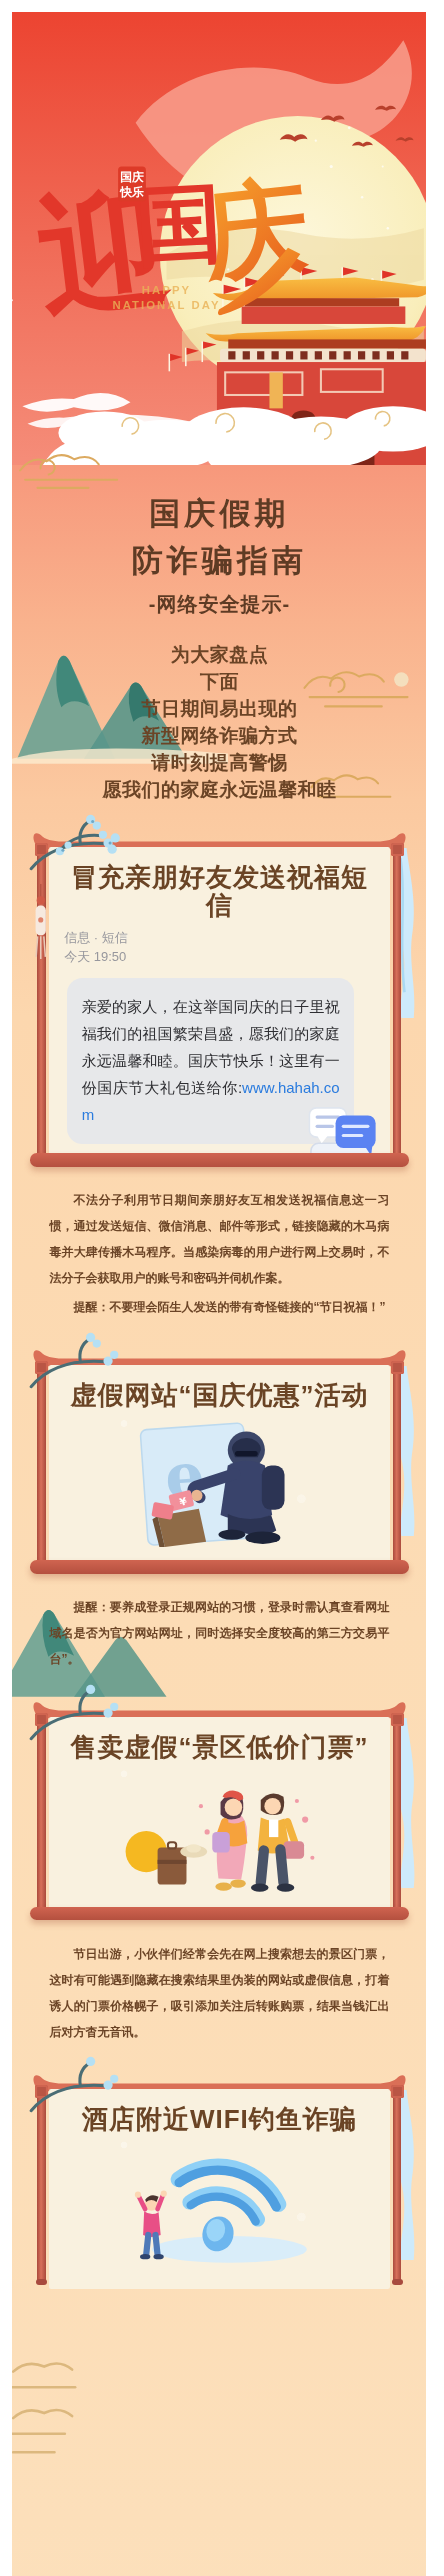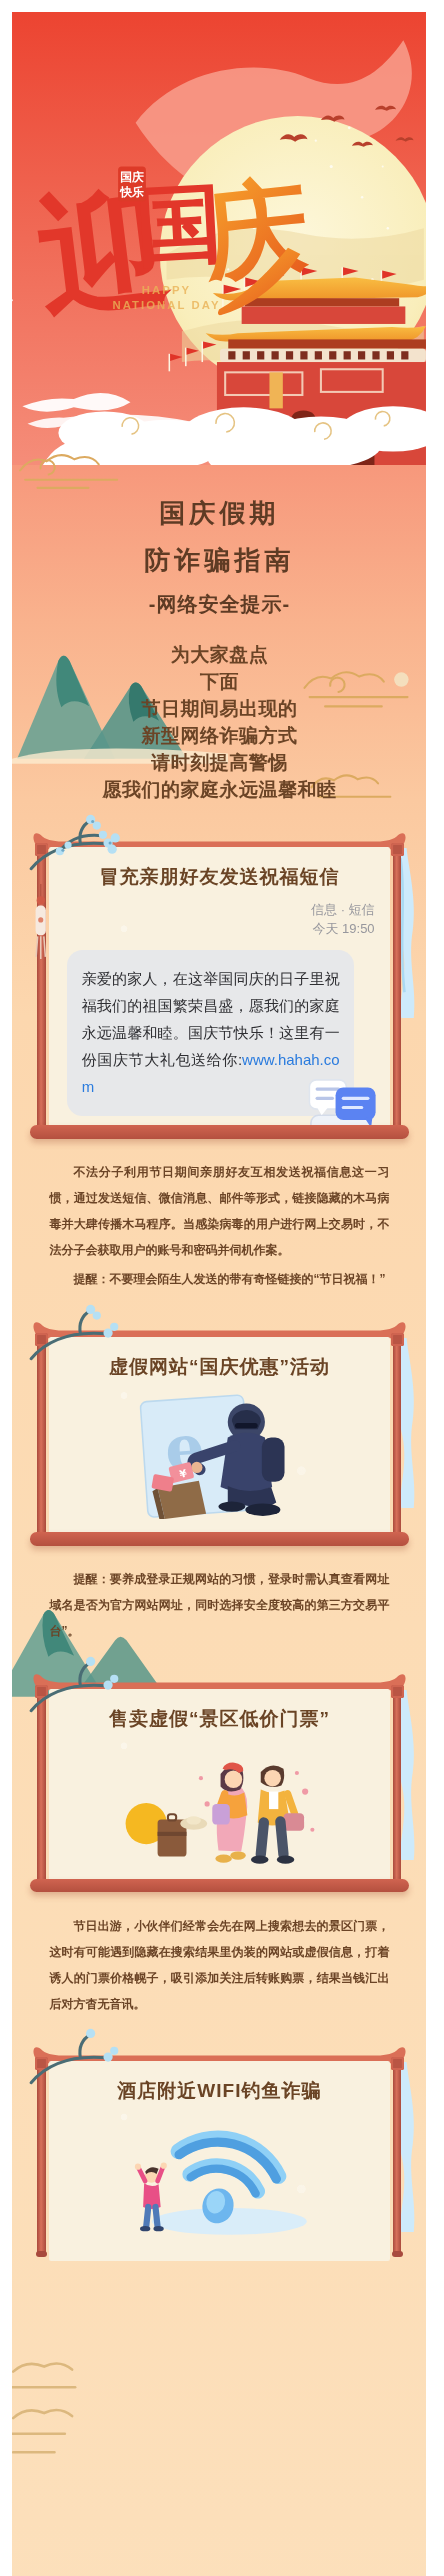--- a/index.html
+++ b/index.html
@@ -3,43 +3,43 @@
 <meta charset="utf-8">
 <style>
   html,body{margin:0;padding:0;}
   body{background:#ffffff;font-family:"Liberation Sans","DejaVu Sans",sans-serif;}
   .page{position:relative;width:445px;height:3597px;margin:0 auto;background:#ffffff;overflow:hidden;}
   .canvas{position:absolute;left:12.4px;top:12.4px;width:414px;height:3584px;overflow:hidden;
     background:linear-gradient(180deg,#f2604b 0%,#f4826c 9%,#f79a7d 13%,#f9b28d 17%,#fbc9a0 22%,#fcd7ae 28%,#fcdcb5 45%,#fcdfba 70%,#fde4c2 88%,#fdebcd 100%);}
   .hero{display:block;width:414px;height:453px;}
   
   .header{position:relative;margin-top:25px;text-align:center;z-index:2;}
-  .header h1{margin:0;font-size:26px;line-height:47px;letter-spacing:4.1px;color:#5e3b24;font-weight:800;}
+  .header h1{margin:0;font-size:31px;line-height:47px;letter-spacing:4.1px;color:#5e3b24;font-weight:800;}
   .subtitle{margin-top:6.2px;font-size:20px;color:#5e3b24;font-weight:700;letter-spacing:1px;}
   .intro{position:relative;margin-top:23px;z-index:2;}
   .intro p{margin:0;text-align:center;font-size:19px;line-height:27px;color:#6b4426;font-weight:700;letter-spacing:0.5px;}
   
   .card{position:relative;width:368px;margin:24px auto 0;z-index:2;}
   .roof{display:block;width:381px;margin-left:-6.7px;height:23px;}
   .rail{position:absolute;top:18.5px;bottom:7.2px;width:8.2px;background:linear-gradient(90deg,#aa4a3c,#d8705a 45%,#aa4a3c);z-index:2;}
   .rail.left{left:2.1px;}.rail.right{right:2.1px;}
   .rail::before{content:"";position:absolute;top:-2.1px;left:-2.6px;width:13.4px;height:13.4px;background:#b95544;border-radius:2.6px;box-shadow:inset 0 0 0 2.1px #cf6450;}
   .rail::after{content:"";position:absolute;bottom:-3.1px;left:-1.5px;width:11.3px;height:6.2px;background:#a84a3e;border-radius:3.1px;}
   .card-inner{position:relative;margin:-2.1px 13.4px 8.2px;background:#f9f1df;border-radius:2.1px;padding:15.5px 11.3px 23px;z-index:1;
     background-image:radial-gradient(circle at 22% 28%,rgba(255,255,255,.35) 0 3.1px,transparent 3.6px),radial-gradient(circle at 74% 64%,rgba(255,255,255,.28) 0 4.1px,transparent 4.6px);}
-  .card h2{margin:0;text-align:center;font-size:19px;line-height:28px;color:#6a4425;font-weight:800;letter-spacing:1px;}
+  .card h2{margin:0;text-align:center;font-size:26px;line-height:28px;color:#6a4425;font-weight:800;letter-spacing:1px;}
   .card-base{position:absolute;left:-5.2px;right:-5.2px;bottom:0;height:13.4px;border-radius:6.7px;
     background:linear-gradient(180deg,#d06450,#b4503f);box-shadow:0 4.1px 6.2px rgba(150,60,40,.28);z-index:3;}
   .plum{position:absolute;top:-15.5px;left:-8.2px;width:118px;height:62px;z-index:4;}
   .ribbon{position:absolute;top:21.6px;right:-14.4px;width:27px;height:170px;z-index:0;}
   .ornament{position:absolute;top:57px;left:-3.1px;width:17.5px;height:77px;z-index:4;}
   .illo{display:block;margin:9.3px auto 0;}
   
   .sms{position:relative;margin-top:10.3px;padding:0 4.1px;}
-  .sms-meta{text-align:right;color:#97979d;font-size:13px;line-height:18.5px;font-weight:400;}
+  .sms-meta{text-align:left;color:#97979d;font-size:13px;line-height:18.5px;font-weight:400;}
   .sms-bubble{position:relative;margin:11.3px 20.6px 0 3.1px;background:#e7e8ea;border-radius:15.5px;padding:15.5px 14.4px;
     font-size:15px;line-height:27px;color:#2f2f33;text-align:justify;font-weight:400;}
   .sms-link{color:#2a7bde;word-break:break-all;}
   .chat-icon{position:absolute;right:-7.2px;bottom:-27px;width:87px;height:77px;}
   
   .para{position:relative;width:340px;margin:20.6px auto 0;color:#6b4426;font-size:12px;line-height:26px;
     text-align:justify;font-weight:700;z-index:2;}
   .para p{margin:0;text-indent:2em;}
   .para p + p{margin-top:3.1px;}
   

